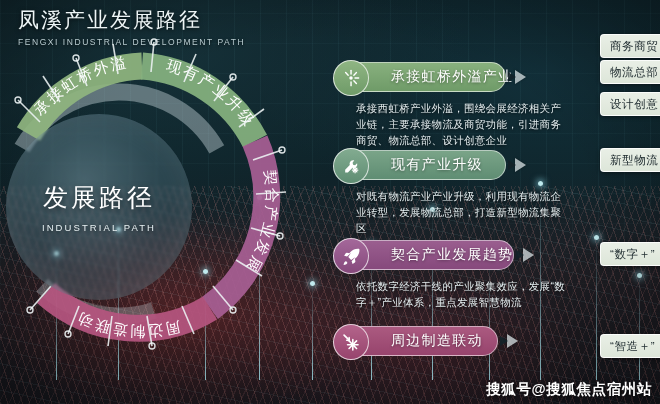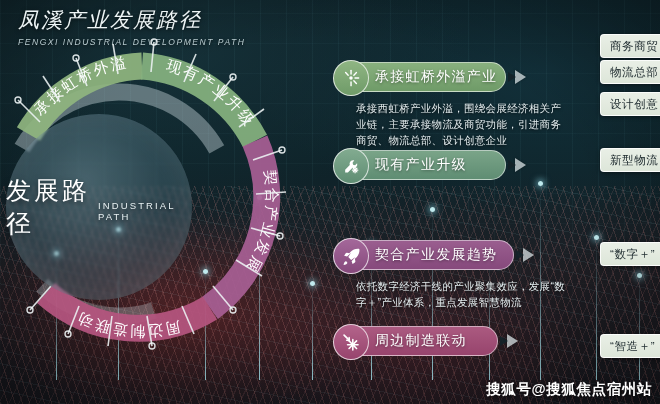--- a/index.html
+++ b/index.html
@@ -54,51 +54,51 @@
     background:rgba(200,245,250,.95);
     box-shadow:0 0 6px 2px rgba(150,230,245,.55);
   }
   .vignette{
     position:absolute;inset:0;
     background:radial-gradient(ellipse 85% 80% at 50% 46%, rgba(0,0,0,0) 45%, rgba(0,0,0,.45) 100%);
     pointer-events:none;
   }
 
   
-  .header{position:absolute;left:18px;top:6px;font-style:italic;}
+  .header{position:absolute;left:18px;top:6px;}
   .header .zh{
     font-size:21px;color:#eef5f6;letter-spacing:2px;font-weight:400;
     text-shadow:0 1px 4px rgba(0,0,0,.7);
   }
   .header .en{
     margin-top:3px;
     font-size:8.5px;color:#b9ccd0;letter-spacing:1.55px;
     text-shadow:0 1px 3px rgba(0,0,0,.7);
   }
 
   
   .ring-wrap{position:absolute;left:-52px;top:14px;width:380px;height:380px;}
   .ring-svg{position:absolute;inset:0;}
   .hub{
     position:absolute;left:58px;top:100px;width:186px;height:186px;border-radius:50%;
     background:radial-gradient(circle at 42% 36%, rgba(126,160,172,.50) 0%, rgba(86,120,134,.40) 48%, rgba(52,82,95,.34) 100%);
     backdrop-filter:blur(1px);
     box-shadow:inset 0 0 30px rgba(255,255,255,.10);
-    display:flex;align-items:center;justify-content:center;
+    display:flex;flex-direction:column;align-items:center;justify-content:center;
   }
   .hub .zh{font-size:25px;color:#ffffff;letter-spacing:3px;text-shadow:0 2px 6px rgba(0,0,0,.55);}
   .hub .en{margin-top:8px;font-size:9.5px;color:#e8f1f3;letter-spacing:2.1px;text-shadow:0 1px 4px rgba(0,0,0,.55);}
 
   
   .card{position:absolute;left:334px;}
   .card-head{position:relative;display:flex;align-items:center;height:30px;}
   .pill{
     position:relative;display:flex;align-items:center;
     height:30px;border-radius:15px;
-    padding:0 16px 0 40px;
+    padding:0 16px 0 56px;
     border:1px solid rgba(255,255,255,.55);
     box-sizing:border-box;
   }
   .pill .title{
     font-size:14px;color:#ffffff;letter-spacing:1.3px;white-space:nowrap;
     text-shadow:0 1px 3px rgba(0,0,0,.45);
   }
   .badge{
     position:absolute;left:-2px;top:-3px;
     width:36px;height:36px;border-radius:50%;
@@ -297,20 +297,21 @@
             </g>
           </svg>
         </div>
         <span class="title">现有产业升级</span>
       </div>
       <div class="arrow-wrap">
         <div class="arrow"></div>
           <div class="inner"></div>
       </div>
     </div>
+    <div class="desc">对既有物流产业产业升级，利用现有物流企业转型，发展物流总部，打造新型物流集聚区</div>
   </div>
 
   <div class="card c-p1" style="top:240px;">
     <div class="card-head">
       <div class="pill" style="width:180px;">
         <div class="badge">
           <svg width="21" height="21" viewBox="0 0 24 24" fill="#ffffff">
             <path d="M20.5 3.2c-3.6-.4-7 .9-9.4 3.4l-1.6 1.7-2.7-.5a1.5 1.5 0 0 0-1.4.5L3.6 11l3.3 1.1 4.6-4.5-3.2 5 3.3 3.3 5-3.2-4.5 4.6 1.1 3.3 2.7-1.8a1.5 1.5 0 0 0 .5-1.4l-.5-2.7 1.7-1.6c2.5-2.4 3.8-5.8 3.4-9.4z"></path>
             <path d="M4.2 18.4c-.9.9-1.2 3.4-1.2 3.4s2.5-.3 3.4-1.2a1.6 1.6 0 1 0-2.2-2.2z"></path>
           </svg>

